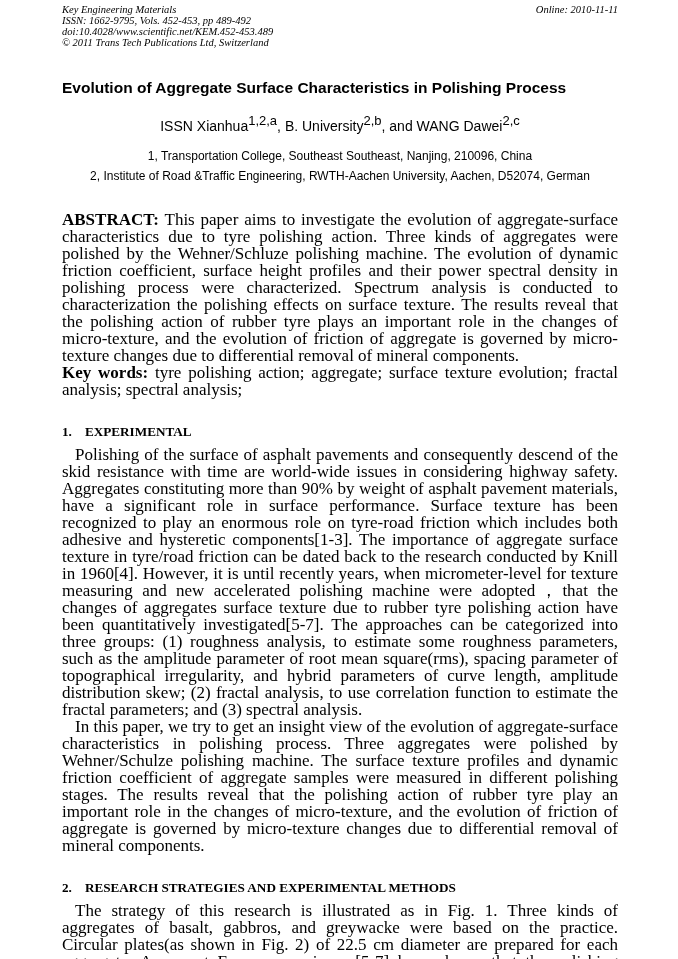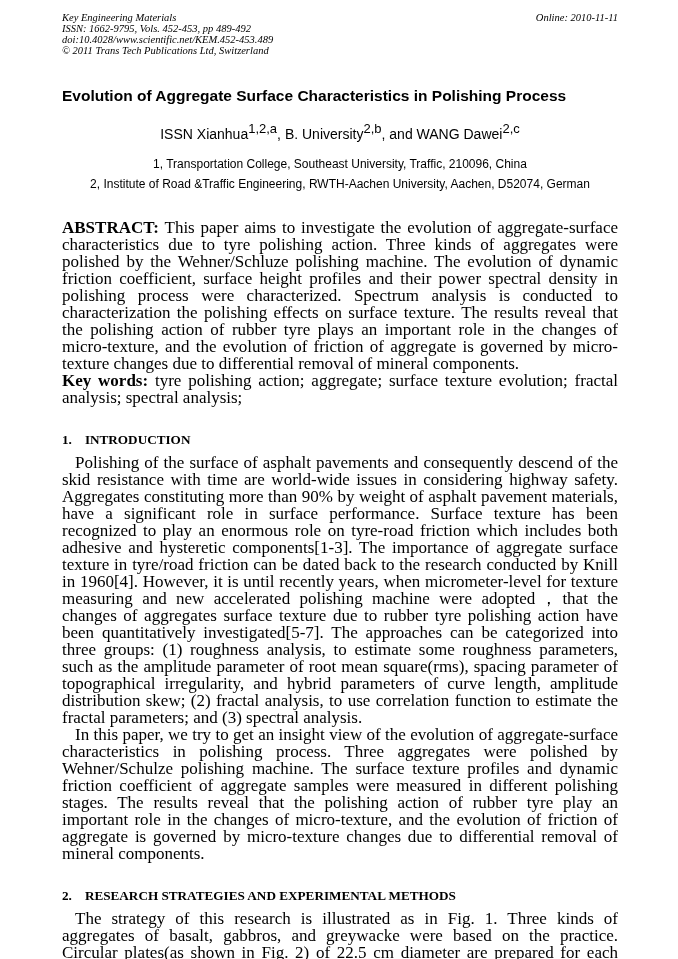--- a/index.html
+++ b/index.html
@@ -11,21 +11,21 @@
     width: 678px;
     height: 959px;
     overflow: hidden;
     color: #000000;
     font-family: "Liberation Serif", serif;
   }
   .page {
     box-sizing: border-box;
     width: 678px;
     height: 959px;
-    padding: 12px 60px 0 62px;
+    padding: 4px 60px 0 62px;
   }
   
   .masthead {
     display: flex;
     justify-content: space-between;
     align-items: flex-start;
     font-family: "Liberation Serif", serif;
     font-style: italic;
     font-size: 10.5px;
     line-height: 11px;
@@ -92,29 +92,29 @@
       <div>© 2011 Trans Tech Publications Ltd, Switzerland</div>
     </div>
     <div class="masthead-right">Online: 2010-11-11</div>
   </header>
 
   <h1 class="paper-title">Evolution of Aggregate Surface Characteristics in Polishing Process</h1>
 
   <div class="authors"><span>ISSN Xianhua</span><sup>1,2,a</sup><span>, </span><span>B. University</span><sup>2,b</sup><span>, and </span><span>WANG Dawei</span><sup>2,c</sup></div>
 
   <div class="affiliations">
-    <div>1, Transportation College, Southeast University, Traffic, 210096, China</div>
+    <div>1, Transportation College, Southeast Southeast, Nanjing, 210096, China</div>
     <div>2, Institute of Road &amp;Traffic Engineering, RWTH-Aachen University, Aachen, D52074, German</div>
   </div>
 
   <p class="body-par abstract"><b>ABSTRACT:</b><span> This paper aims to investigate the evolution of aggregate-surface characteristics due to tyre polishing action. Three kinds of aggregates were polished by the Wehner/Schluze polishing machine. The evolution of dynamic friction coefficient, surface height profiles and their power spectral density in polishing process were characterized. Spectrum analysis is conducted to characterization the polishing effects on surface texture. The results reveal that the polishing action of rubber tyre plays an important role in the changes of micro-texture, and the evolution of friction of aggregate is governed by micro-texture changes due to differential removal of mineral components.</span></p>
 
   <p class="body-par"><b>Key words:</b><span> tyre polishing action; aggregate; surface texture evolution; fractal analysis; spectral analysis;</span></p>
 
-  <h2 class="sec"><span class="secnum">1.</span><span>INTRODUCTION</span></h2>
+  <h2 class="sec"><span class="secnum">1.</span><span>EXPERIMENTAL</span></h2>
 
   <p class="body-par indent">Polishing of the surface of asphalt pavements and consequently descend of the skid resistance with time are world-wide issues in considering highway safety. Aggregates constituting more than 90% by weight of asphalt pavement materials, have a significant role in surface performance. Surface texture has been recognized to play an enormous role on tyre-road friction which includes both adhesive and hysteretic components[1-3]. The importance of aggregate surface texture in tyre/road friction can be dated back to the research conducted by Knill in 1960[4]. However, it is until recently years, when micrometer-level for texture measuring and new accelerated polishing machine were adopted，that the changes of aggregates surface texture due to rubber tyre polishing action have been quantitatively investigated[5-7]. The approaches can be categorized into three groups: (1) roughness analysis, to estimate some roughness parameters, such as the amplitude parameter of root mean square(rms), spacing parameter of topographical irregularity, and hybrid parameters of curve length, amplitude distribution skew; (2) fractal analysis, to use correlation function to estimate the fractal parameters; and (3) spectral analysis.</p>
   <p class="body-par indent">In this paper, we try to get an insight view of the evolution of aggregate-surface characteristics in polishing process. Three aggregates were polished by Wehner/Schulze polishing machine. The surface texture profiles and dynamic friction coefficient of aggregate samples were measured in different polishing stages. The results reveal that the polishing action of rubber tyre play an important role in the changes of micro-texture, and the evolution of friction of aggregate is governed by micro-texture changes due to differential removal of mineral components.</p>
 
   <h2 class="sec"><span class="secnum">2.</span><span>RESEARCH STRATEGIES AND EXPERIMENTAL METHODS</span></h2>
 
   <p class="body-par indent">The strategy of this research is illustrated as in Fig. 1. Three kinds of aggregates of basalt, gabbros, and greywacke were based on the practice. Circular plates(as shown in Fig. 2) of 22.5 cm diameter are prepared for each aggregate. As recent Europe experiences[5-7] have shown that the polishing action simulated by Wehner/Schulze polishing machine is realistic to genuine rubber tyre, this machine was used to simulate the polishing process on aggregate mosaic specimens and to measure the dynamic friction coefficient. Texture profiles are located on the polished crown and comprise 3 parallel profiles of 100mm, spaced every 0.1 mm and sampled every 3.3μm. The profiles of three different locations are measured for each plate. The measured heights profiles were</p>
 
 </div>
 

